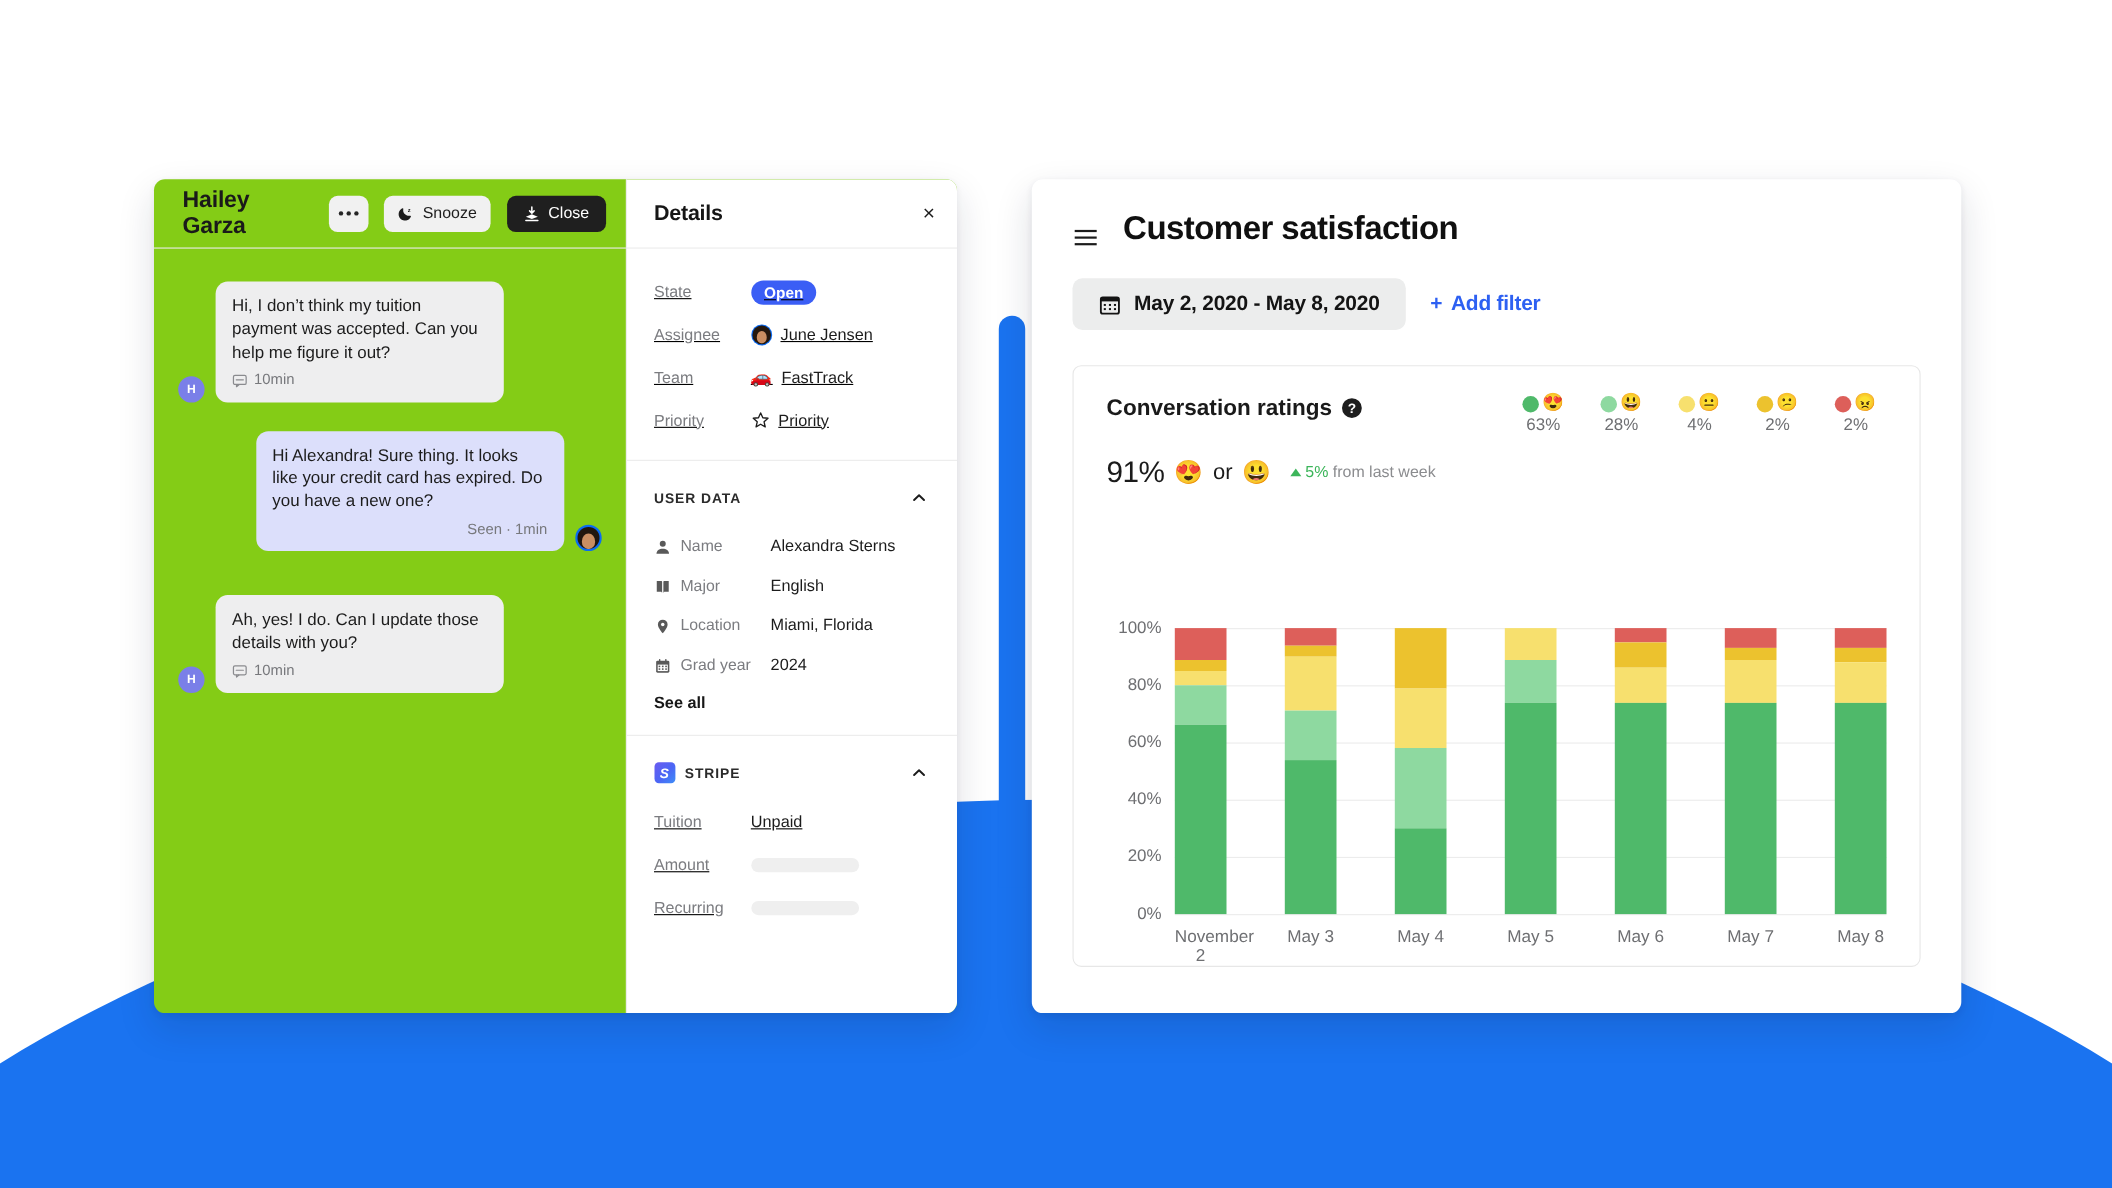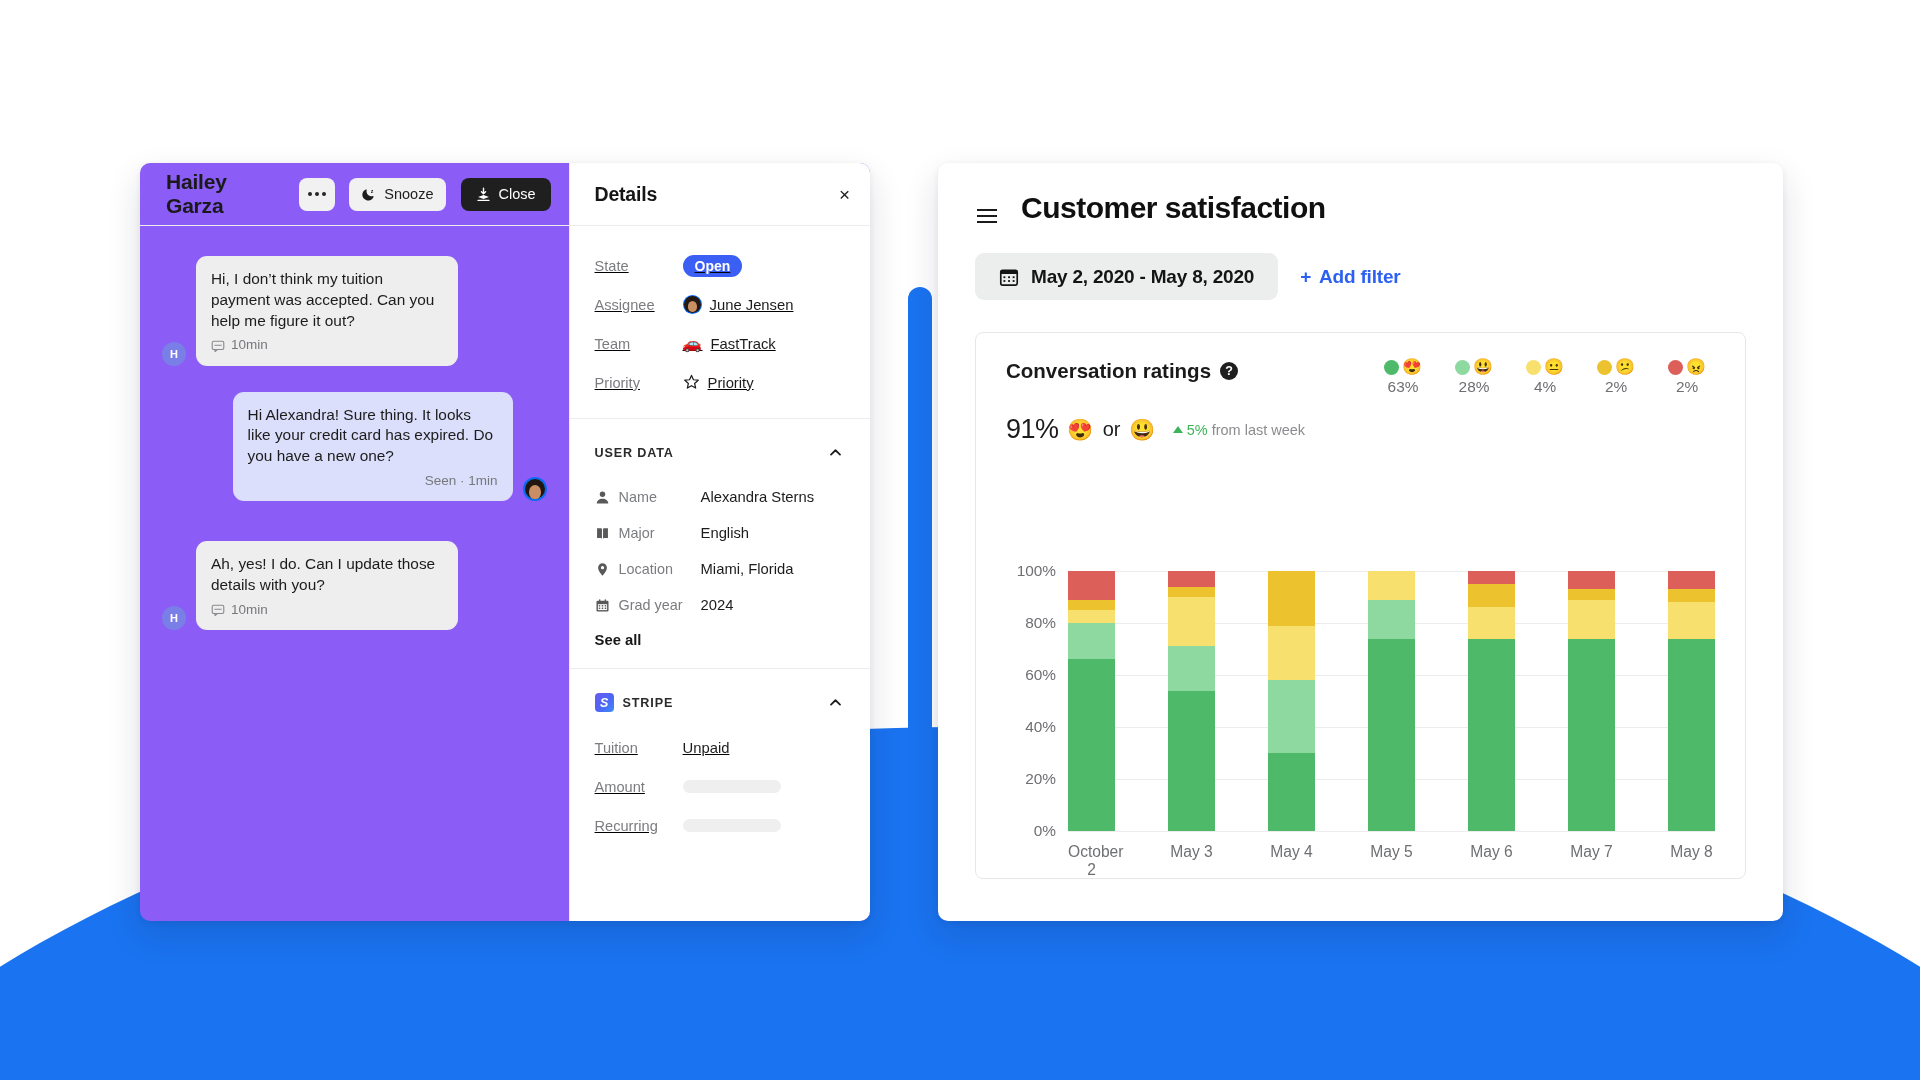--- a/index.html
+++ b/index.html
@@ -24,21 +24,21 @@
     left: 908px; top: 287px;
     width: 24px; height: 520px;
     background: #1a73f0;
     border-radius: 12px 12px 0 0;
   }
 
   
   .left-card {
     position: absolute; left: 140px; top: 163px;
     width: 730px; height: 758px;
-    background: #8b5cf6;
+    background: #84cc16;
     border-radius: 10px;
     box-shadow: 0 14px 34px rgba(20,30,60,.14), 0 2px 6px rgba(20,30,60,.07);
     display: flex;
     overflow: hidden;
   }
   .conv-pane { width: 455px; height: 100%; display: flex; flex-direction: column; }
   .conv-header {
     height: 63px; display: flex; align-items: center;
     padding: 0 18px 0 26px; gap: 10px;
     border-bottom: 1px solid #ececec;
@@ -565,21 +565,21 @@
               <div class="seg" style="height: 192.4px; background: rgb(79, 185, 106);"></div>
             </div>
             <div class="barwrap">
               <div class="seg" style="height: 18.2px; background: rgb(221, 95, 90);"></div>
               <div class="seg" style="height: 13px; background: rgb(236, 194, 46);"></div>
               <div class="seg" style="height: 36.4px; background: rgb(247, 224, 110);"></div>
               <div class="seg" style="height: 192.4px; background: rgb(79, 185, 106);"></div>
             </div>
           </div>
         <div class="x-axis" id="xaxis">
-            <div class="x-label">October 2</div>
+            <div class="x-label">November 2</div>
             <div class="x-label">May 3</div>
             <div class="x-label">May 4</div>
             <div class="x-label">May 5</div>
             <div class="x-label">May 6</div>
             <div class="x-label">May 7</div>
             <div class="x-label">May 8</div>
           </div>
       </div>
 
     </div>

